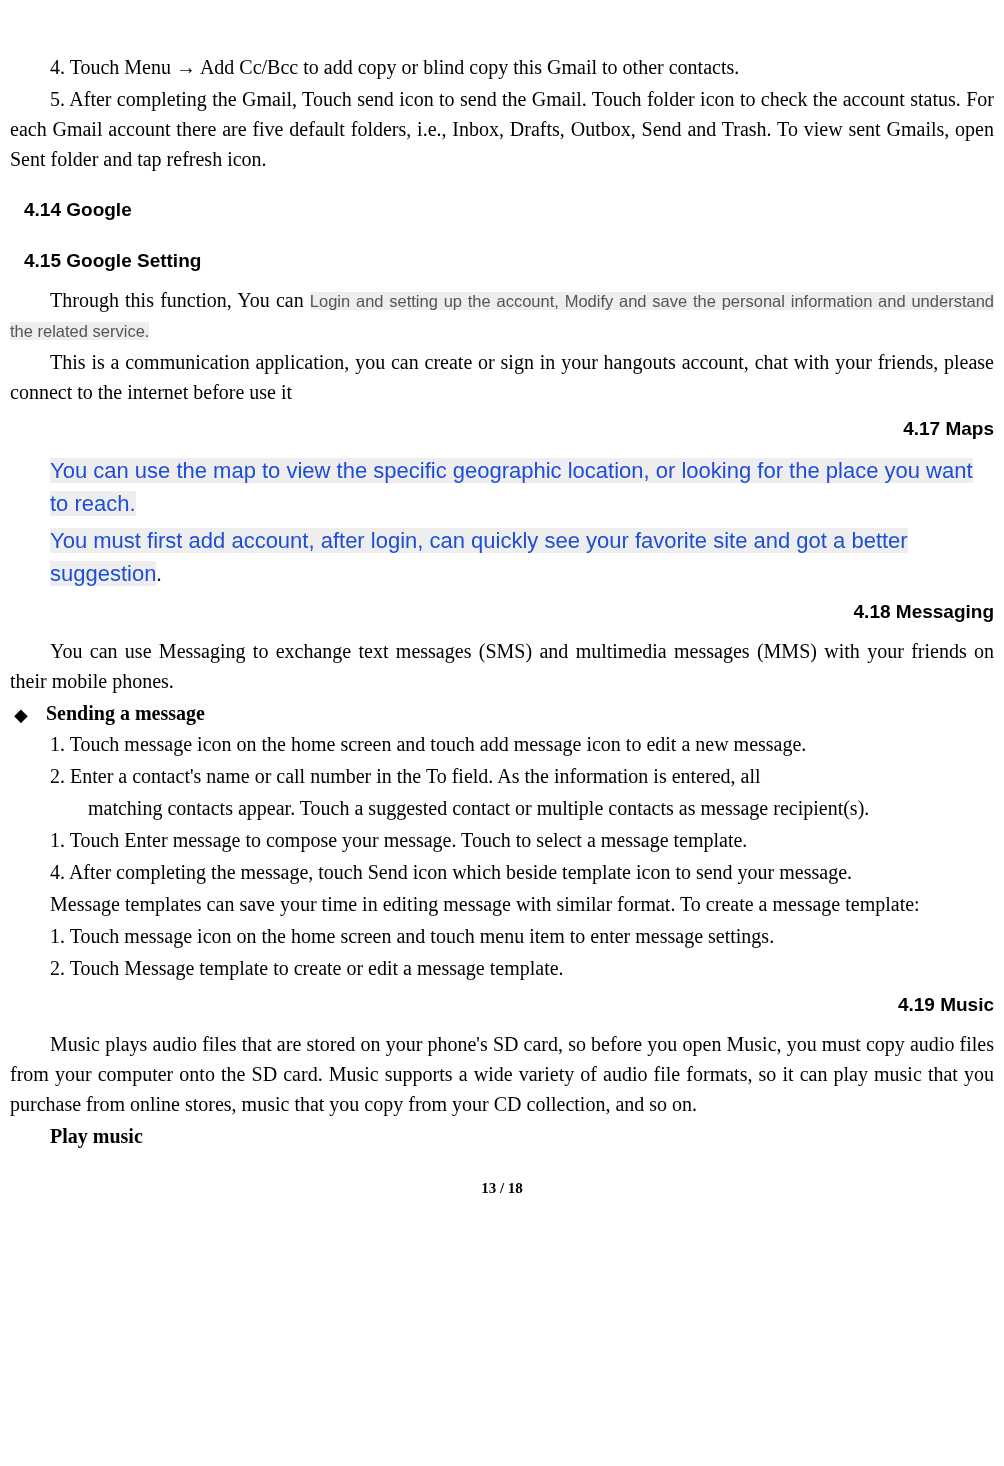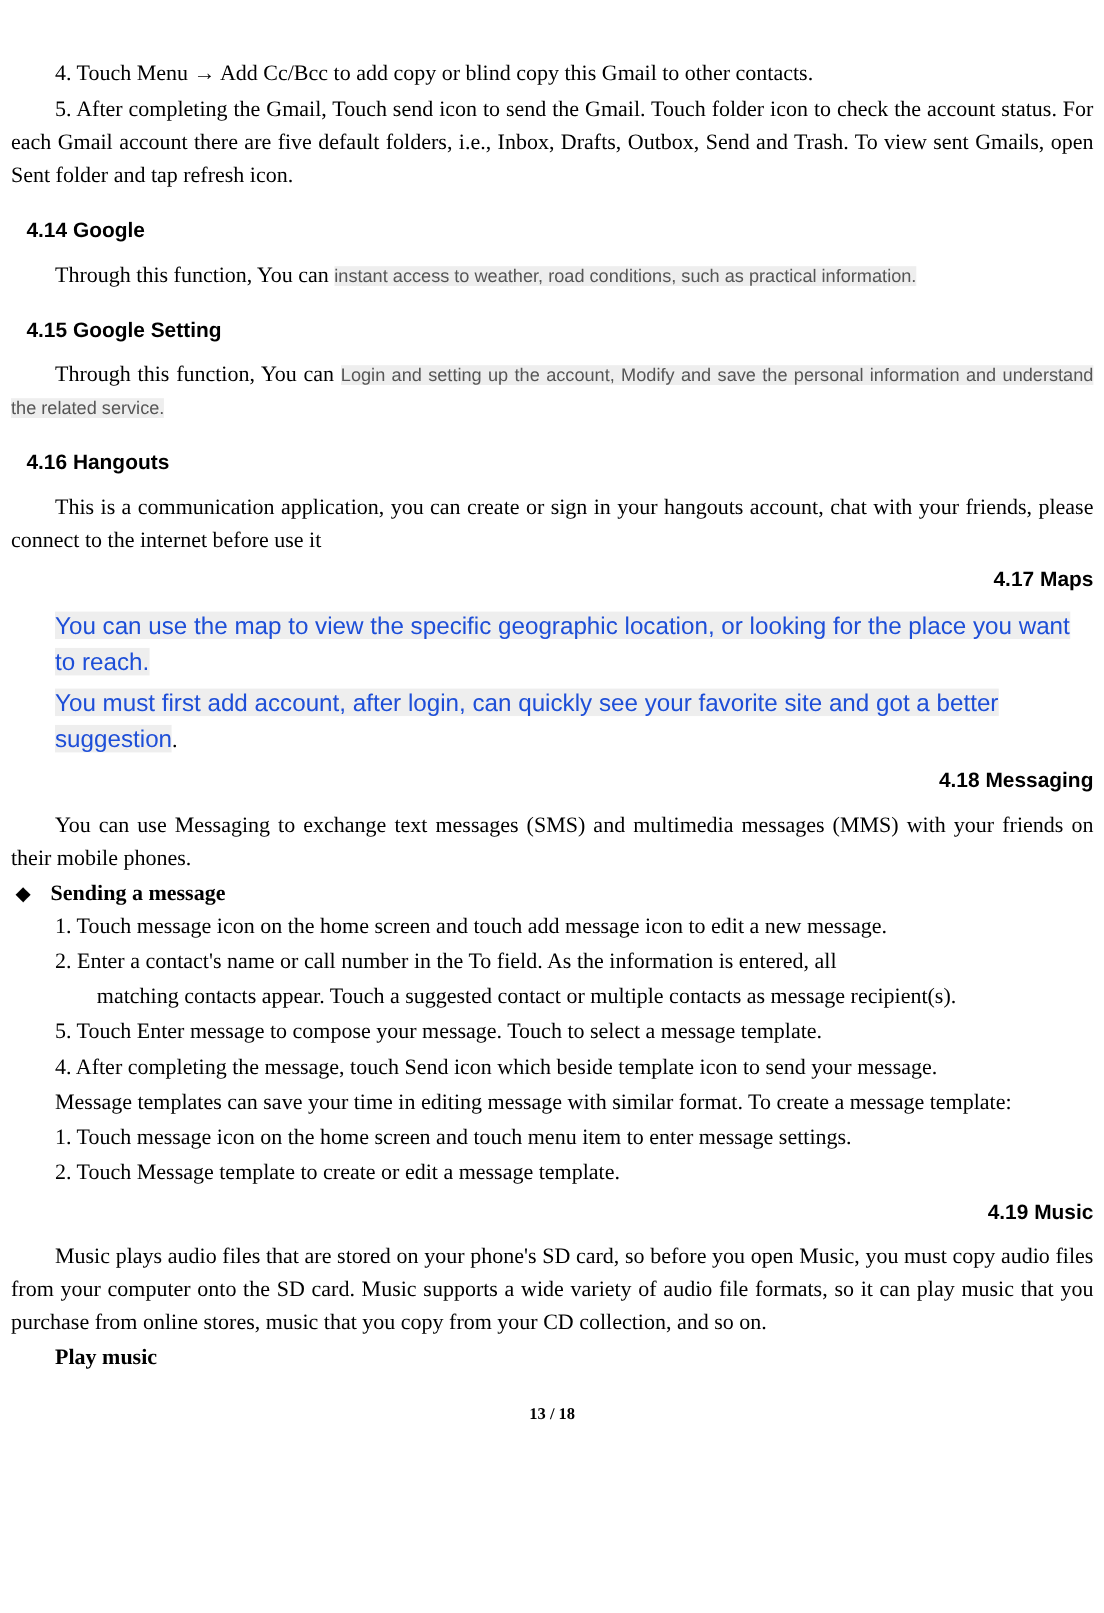--- a/index.html
+++ b/index.html
@@ -53,50 +53,46 @@
   </style>
 </head>
 <body>
 
 <div class="content">
 
   <p class="para indent1">4.    Touch Menu  →  Add Cc/Bcc to add copy or blind copy this Gmail to other contacts.</p>
   <p class="para indent1">5.   After completing the Gmail, Touch send icon to send the Gmail. Touch folder icon to check the account status. For each Gmail account there are five default folders, i.e., Inbox, Drafts, Outbox, Send and Trash. To view sent Gmails, open Sent folder and tap refresh icon.</p>
 
   <h3 class="heading">4.14  Google</h3>
-  <p class="para indent1">
-    <span>Through this function, You can </span><span class="highlighted">instant access to weather, road conditions, such as practical information.</span>
-  </p>
 
   <h3 class="heading">4.15  Google Setting</h3>
   <p class="para" style="text-align:justify;">
     <span style="padding-left:40px;">Through this function, You can </span><span class="highlighted">Login and setting up the account, Modify and save the personal information and understand the related service.</span>
   </p>
 
-  <h3 class="heading">4.16  Hangouts</h3>
   <p class="para indent1">This is a communication application, you can create or sign in your hangouts account, chat with your friends, please connect to the internet before use it</p>
 
   <h3 class="heading heading-tight">4.17  Maps</h3>
   <div class="gray-line">
     <span class="gray-para">You can use the map to view the specific geographic location, or looking for the place you want to reach.</span>
   </div>
   <div class="gray-line">
     <span class="gray-para">You must first add account, after login, can quickly see your favorite site and got a better suggestion</span><span>.</span>
   </div>
 
   <h3 class="heading heading-tight">4.18  Messaging</h3>
   <p class="para indent1">You can use Messaging to exchange text messages (SMS) and multimedia messages (MMS) with your friends on their mobile phones.</p>
 
   <p class="diamond-line">
     <span class="diamond">◆</span><span class="bold">Sending a message</span>
   </p>
   <p class="para indent1">1.   Touch message icon on the home screen and touch add message icon to edit a new message.</p>
   <p class="para indent1">2.   Enter a contact's name or call number in the To field. As the information is entered, all</p>
   <p class="para sub-indent">matching contacts appear. Touch a suggested contact or multiple contacts as message recipient(s).</p>
-  <p class="para indent1">5.    Touch Enter message to compose your message. Touch to select a message template.</p>
+  <p class="para indent1">1.    Touch Enter message to compose your message. Touch to select a message template.</p>
   <p class="para indent1">4.    After completing the message, touch Send icon which beside template icon to send your message.</p>
 
   <p class="para indent1">Message templates can save your time in editing message with similar format. To create a message template:</p>
   <p class="para indent1">1.    Touch message icon on the home screen and touch menu item to enter message settings.</p>
   <p class="para indent1">2.    Touch Message template to create or edit a message template.</p>
 
   <h3 class="heading heading-tight">4.19  Music</h3>
   <p class="para indent1">Music plays audio files that are stored on your phone's SD card, so before you open Music, you must copy audio files from your computer onto the SD card. Music supports a wide variety of audio file formats, so it can play music that you purchase from online stores, music that you copy from your CD collection, and so on.</p>
   <p class="para bold indent1">Play music</p>
 

